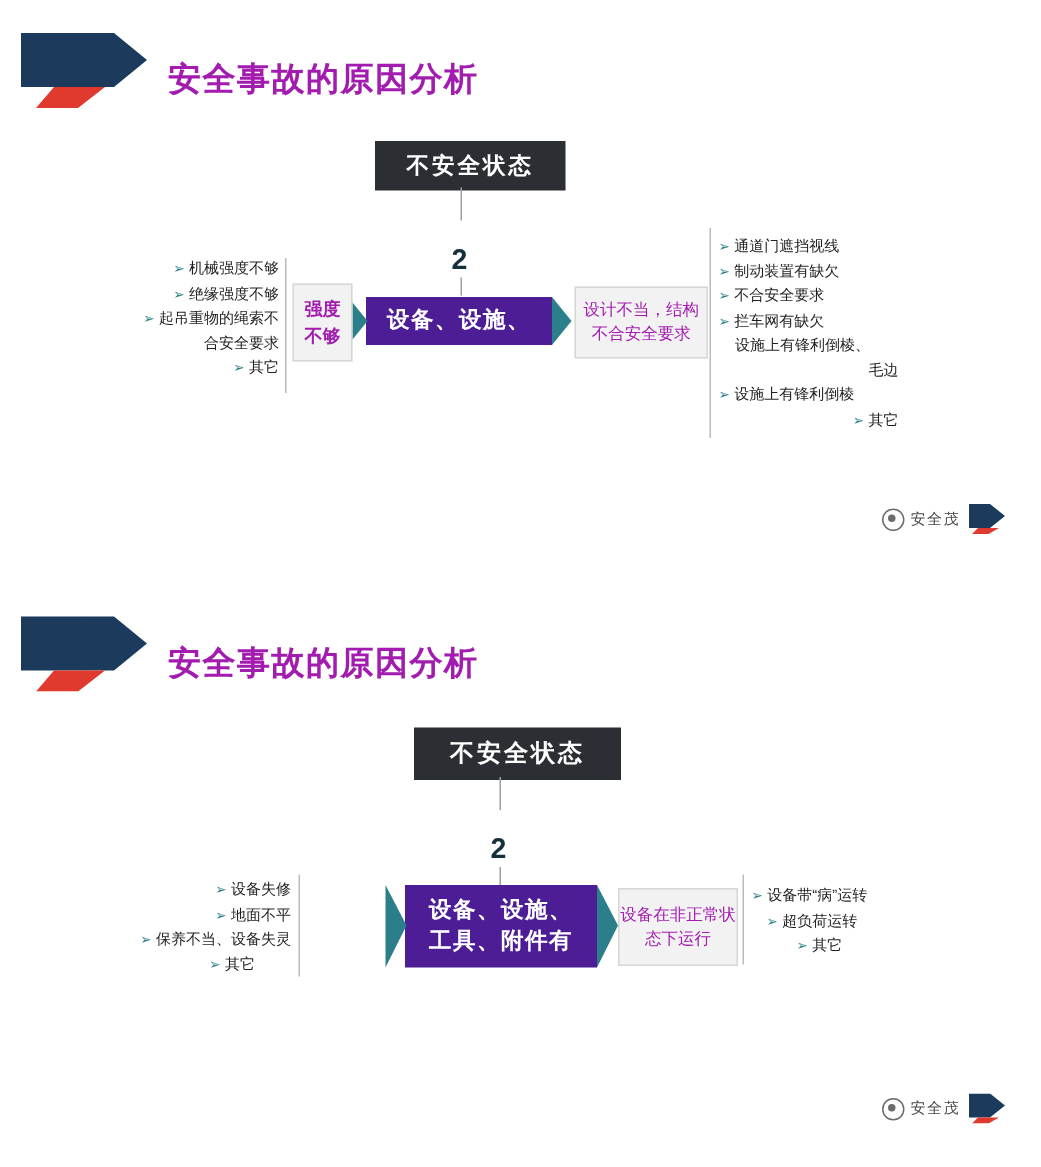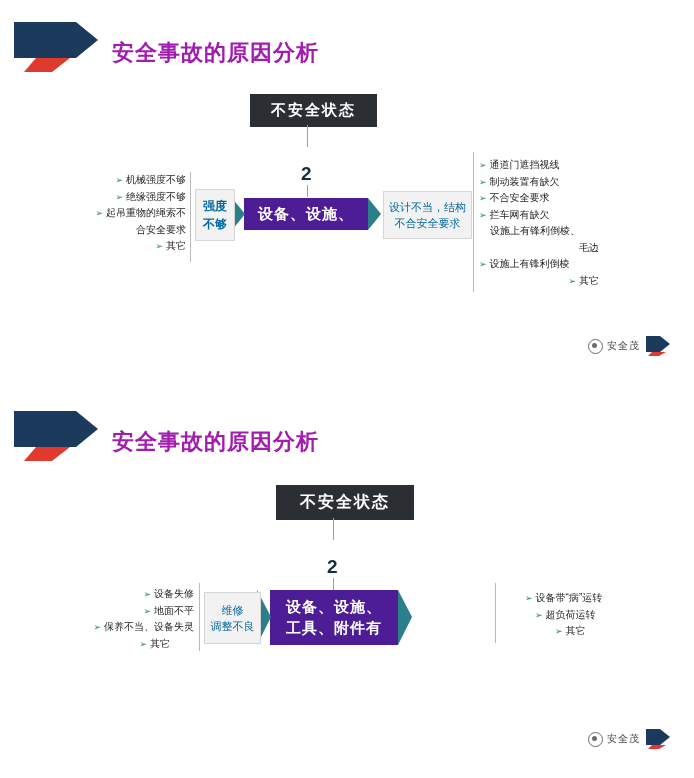--- a/index.html
+++ b/index.html
@@ -89,21 +89,21 @@
   .arrow-in, .arrow-out {
     position: absolute;
     width: 0; height: 0;
   }
 
   
   .side-box {
     position: absolute;
     background: #f2f2f2;
     border: 1px solid #d6d6d6;
-    color: #0369a1;
+    color: #a21caf;
     font-size: 11px;
     display: flex;
     align-items: center;
     justify-content: center;
     text-align: center;
     line-height: 1.5;
   }
 
   
   .bullets {
@@ -251,37 +251,37 @@
 
   <div class="connector-v" style="left:333px; top:189px; height:12px;"></div>
 
   <div class="center-box two-line" style="left:270px; top:201px; width:128px; height:55px; flex-direction:column;">
     <span>设备、设施、</span>
     <span>工具、附件有</span>
   </div>
   <div class="arrow-in" style="left:257px; top:201px; border-top:27px solid transparent; border-bottom:28px solid transparent; border-left:14px solid #2a7f8a;"></div>
   <div class="arrow-out" style="left:398px; top:201px; border-top:27px solid transparent; border-bottom:28px solid transparent; border-left:14px solid #2a7f8a;"></div>
 
-  <div class="side-box" style="left:204px; top:203px; width:55px; height:50px;">
-    <span style="white-space:pre-line;">维修
-调整不良</span>
-  </div>
-
+
+  <div class="side-box" style="left:412px; top:203px; width:78px; height:50px;">
+    <span style="white-space:pre-line;">设备在非正常状
+态下运行</span>
+  </div>
 
   <div class="vrule" style="left:199px; top:194px; height:68px;"></div>
   <div class="vrule" style="left:495px; top:194px; height:60px;"></div>
 
   <div class="bullets" style="left:88px; top:197px; width:106px;">
     <div class="row right"><span class="bk">➢</span><span>设备失修</span></div>
     <div class="row right"><span class="bk">➢</span><span>地面不平</span></div>
     <div class="row right"><span class="bk">➢</span><span>保养不当、设备失灵</span></div>
     <div class="row right" style="padding-right:24px;"><span class="bk">➢</span><span>其它</span></div>
   </div>
 
-  <div class="bullets" style="left:501px; top:201px; width:120px;margin-left:24px;">
+  <div class="bullets" style="left:501px; top:201px; width:120px;">
     <div class="row left"><span class="bk">➢</span><span>设备带“病”运转</span></div>
     <div class="row left" style="padding-left:10px;"><span class="bk">➢</span><span>超负荷运转</span></div>
     <div class="row left" style="padding-left:30px;"><span class="bk">➢</span><span>其它</span></div>
   </div>
 
   <div class="watermark" style="left:588px; top:340px;">
     <span class="wm-circle"></span>
     <span>安全茂</span>
     <span class="wm-mark">
       <svg width="24" height="20" viewBox="0 0 24 20">

